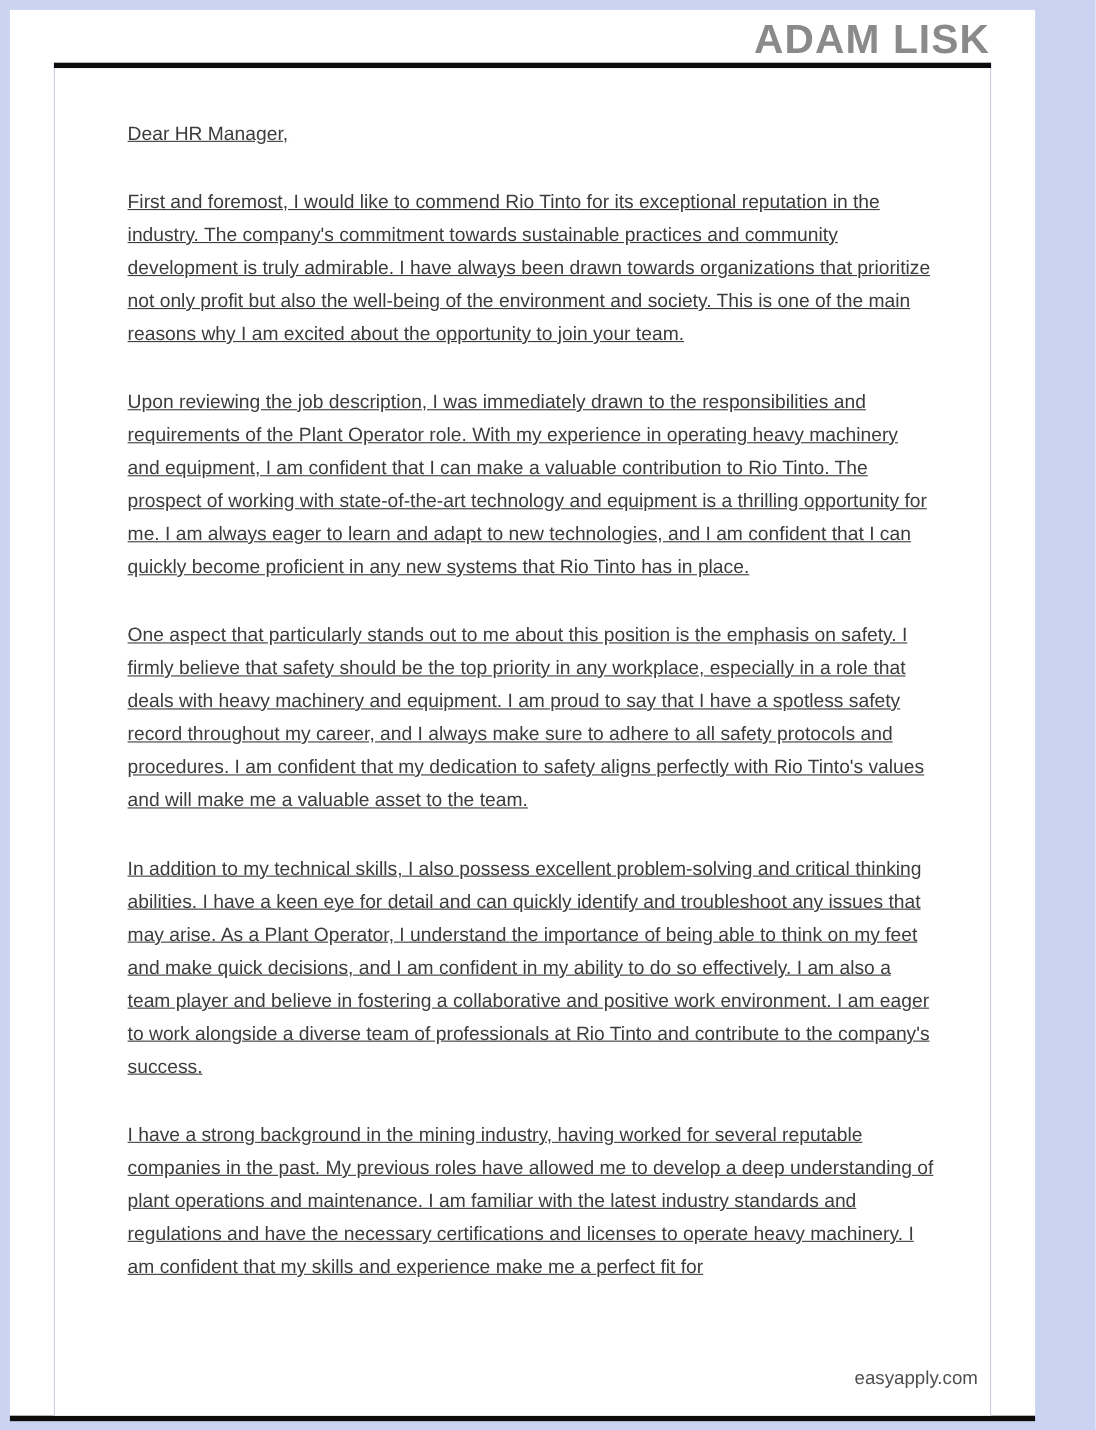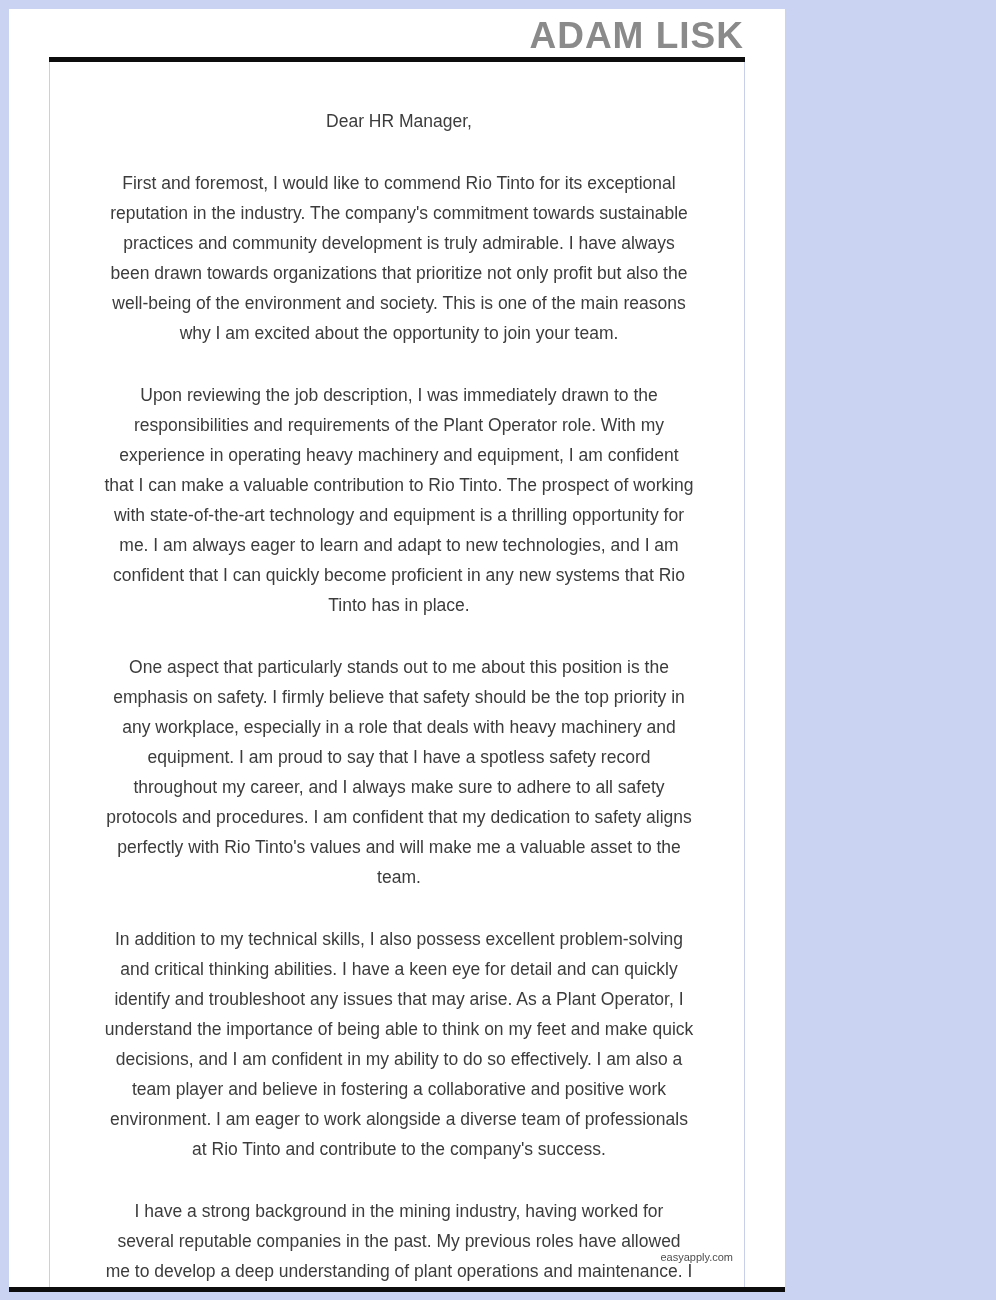--- a/index.html
+++ b/index.html
@@ -8,26 +8,25 @@
     width: 996px;
     height: 1300px;
     background: var(--background, #cbd3f3);
     overflow: hidden;
     font-family: "Liberation Sans", sans-serif;
   }
   .page {
     position: absolute;
     left: 9px;
     top: 9px;
-    width: 776px;
+    width: 932px;
     height: 1278px;
     background: #ffffff;
     border-bottom: 5px solid var(--rule, #10102a);
     box-sizing: content-box;
-    text-align: center;
   }
   .header {
     position: absolute;
     top: 6px;
     right: 41px;
     height: 42px;
     display: flex;
     align-items: center;
   }
   .header-name {
@@ -54,33 +53,34 @@
     background: #ffffff;
     border-left: 1px solid #c9cfe8;
     border-right: 1px solid #c9cfe8;
     overflow: hidden;
     box-sizing: border-box;
   }
   .watermark {
     position: absolute;
     right: 11px;
     bottom: 24px;
-    font-size: 11px;
+    font-size: 17px;
     color: var(--watermark, #4f4f4f);
     white-space: nowrap;
   }
   .letter-body {
     position: relative;
     padding: 44px 50px 0 50px;
     color: var(--text, #3c3c3c);
     font-size: 17.5px;
     line-height: 30px;
   }
   .letter-body p {
-    margin: 0 0 32px 4px;
+    margin: 0 0 32px 16px;
+    text-decoration: underline;
   }
 </style>
 </head>
 <body>
 
 <div class="canvas">
   <div class="page">
 
     <div class="header">
       <span class="header-name">ADAM LISK</span>

